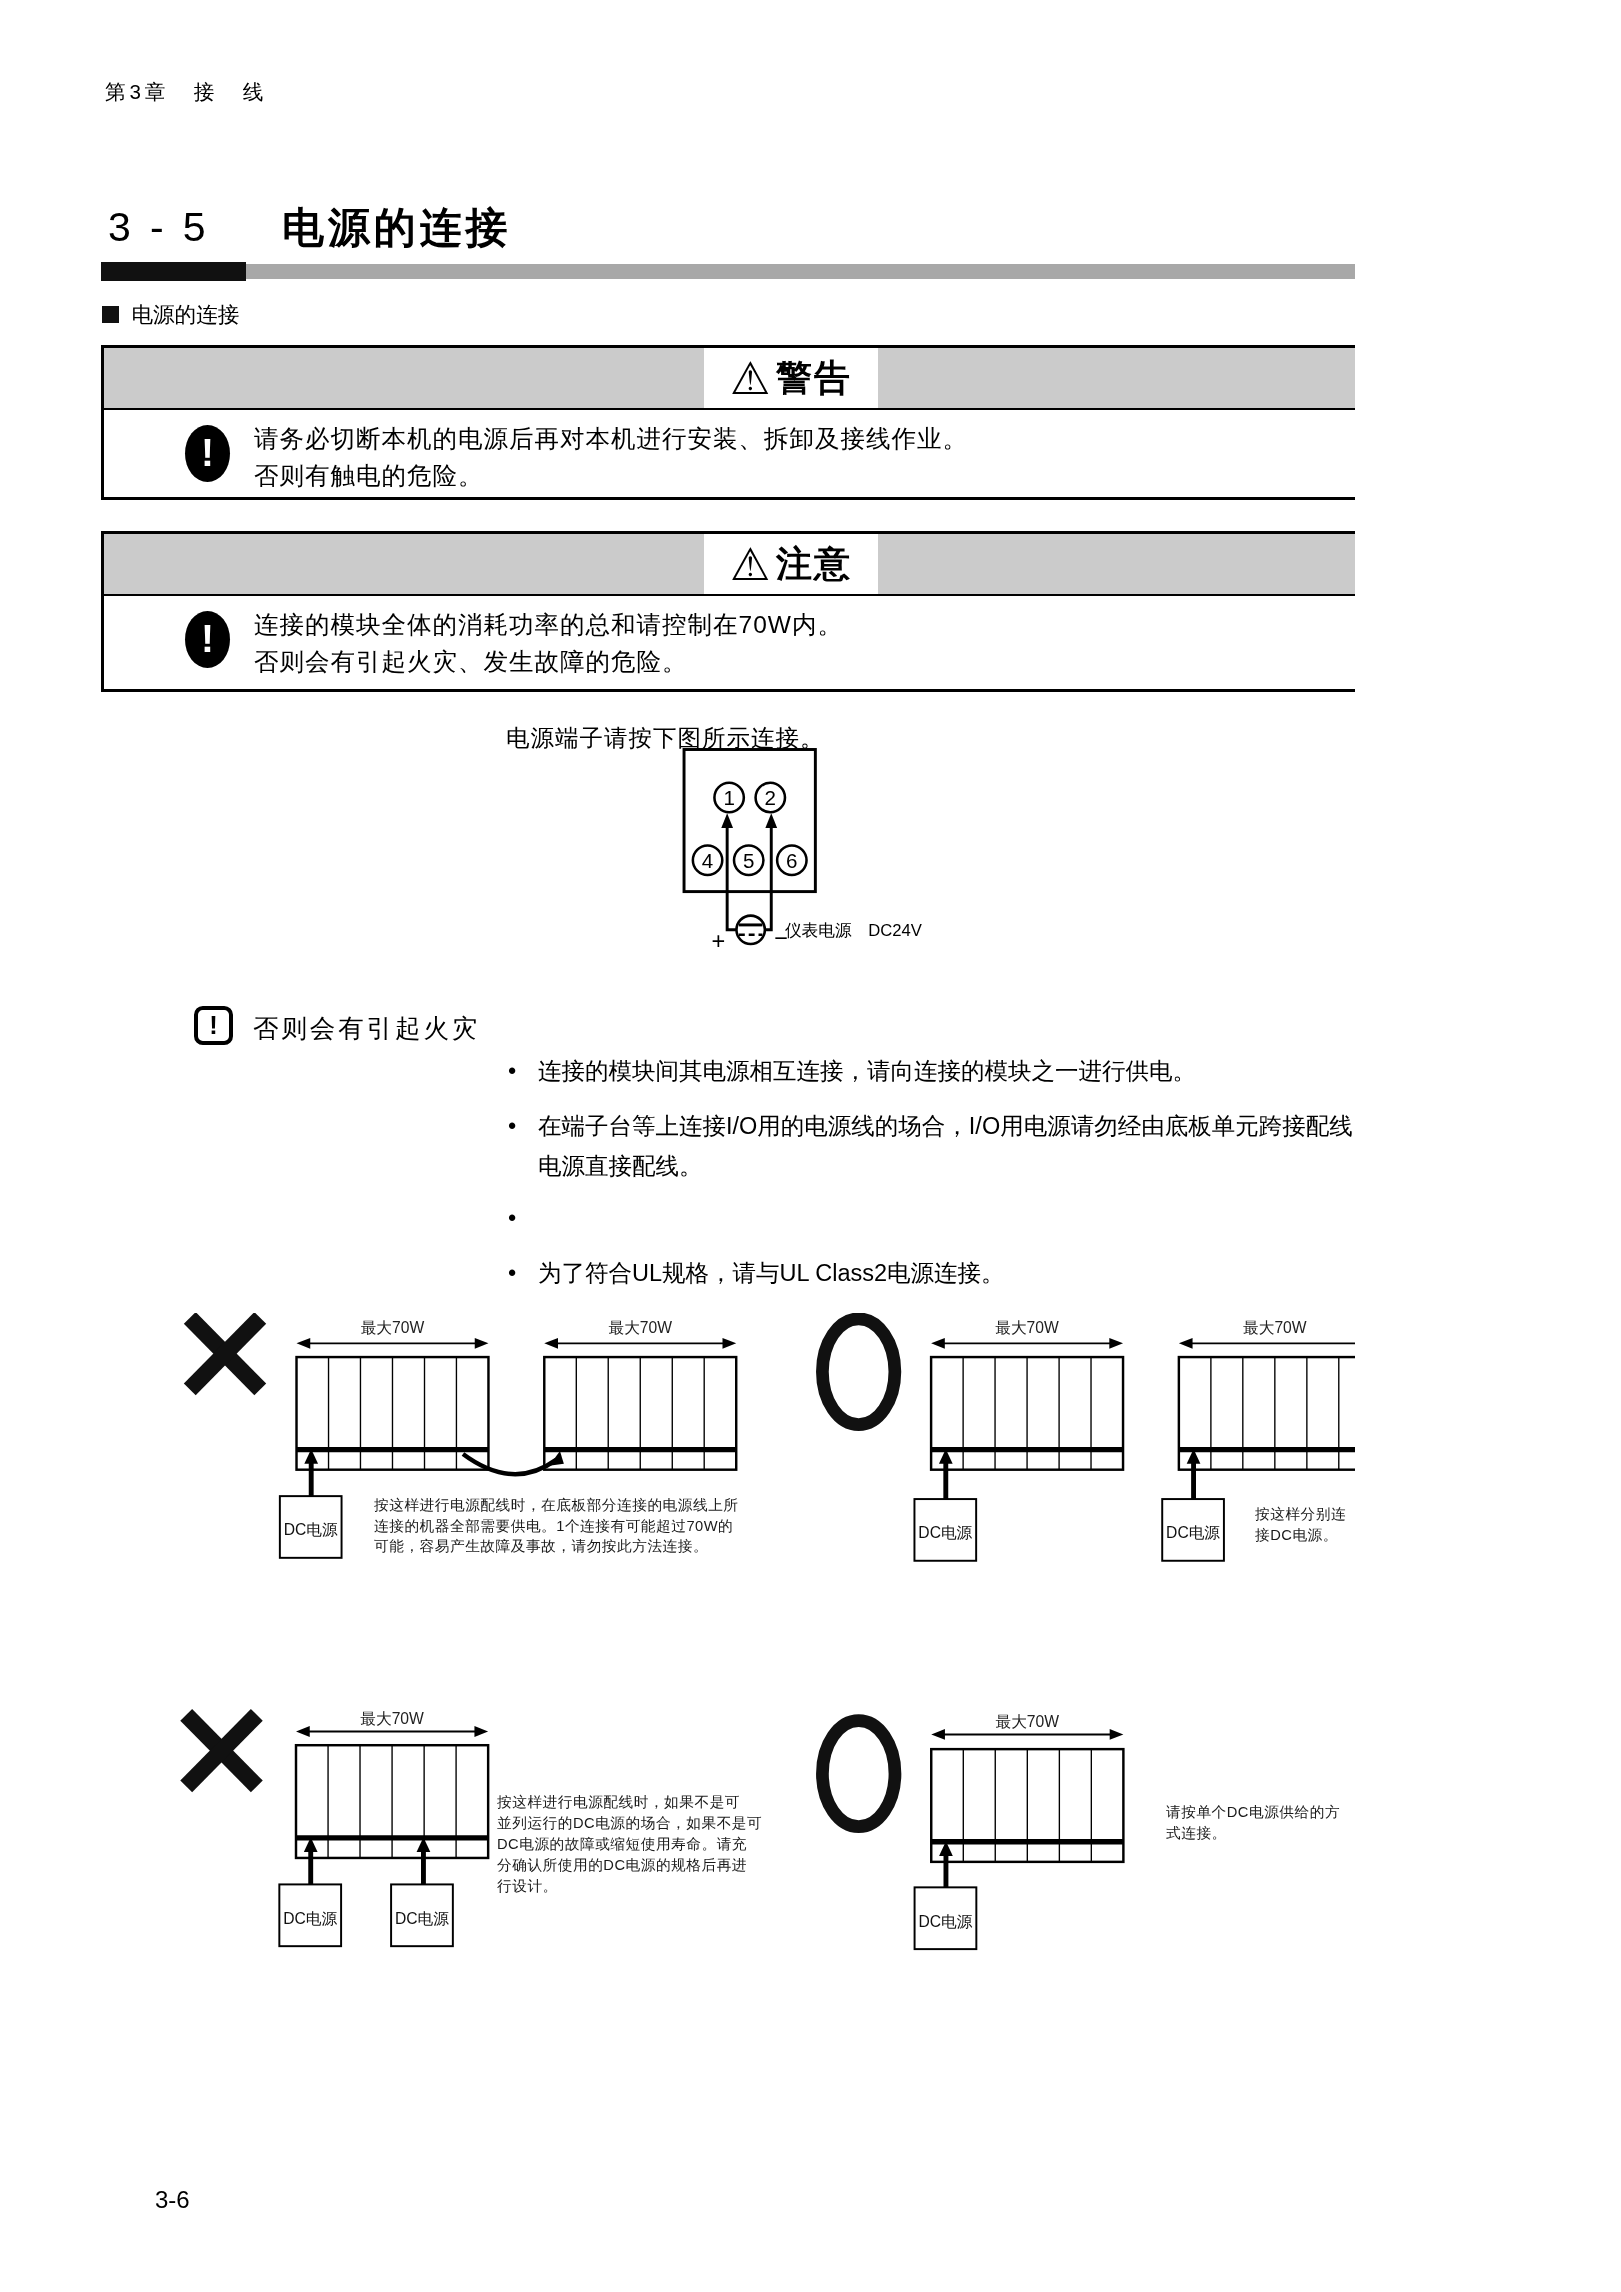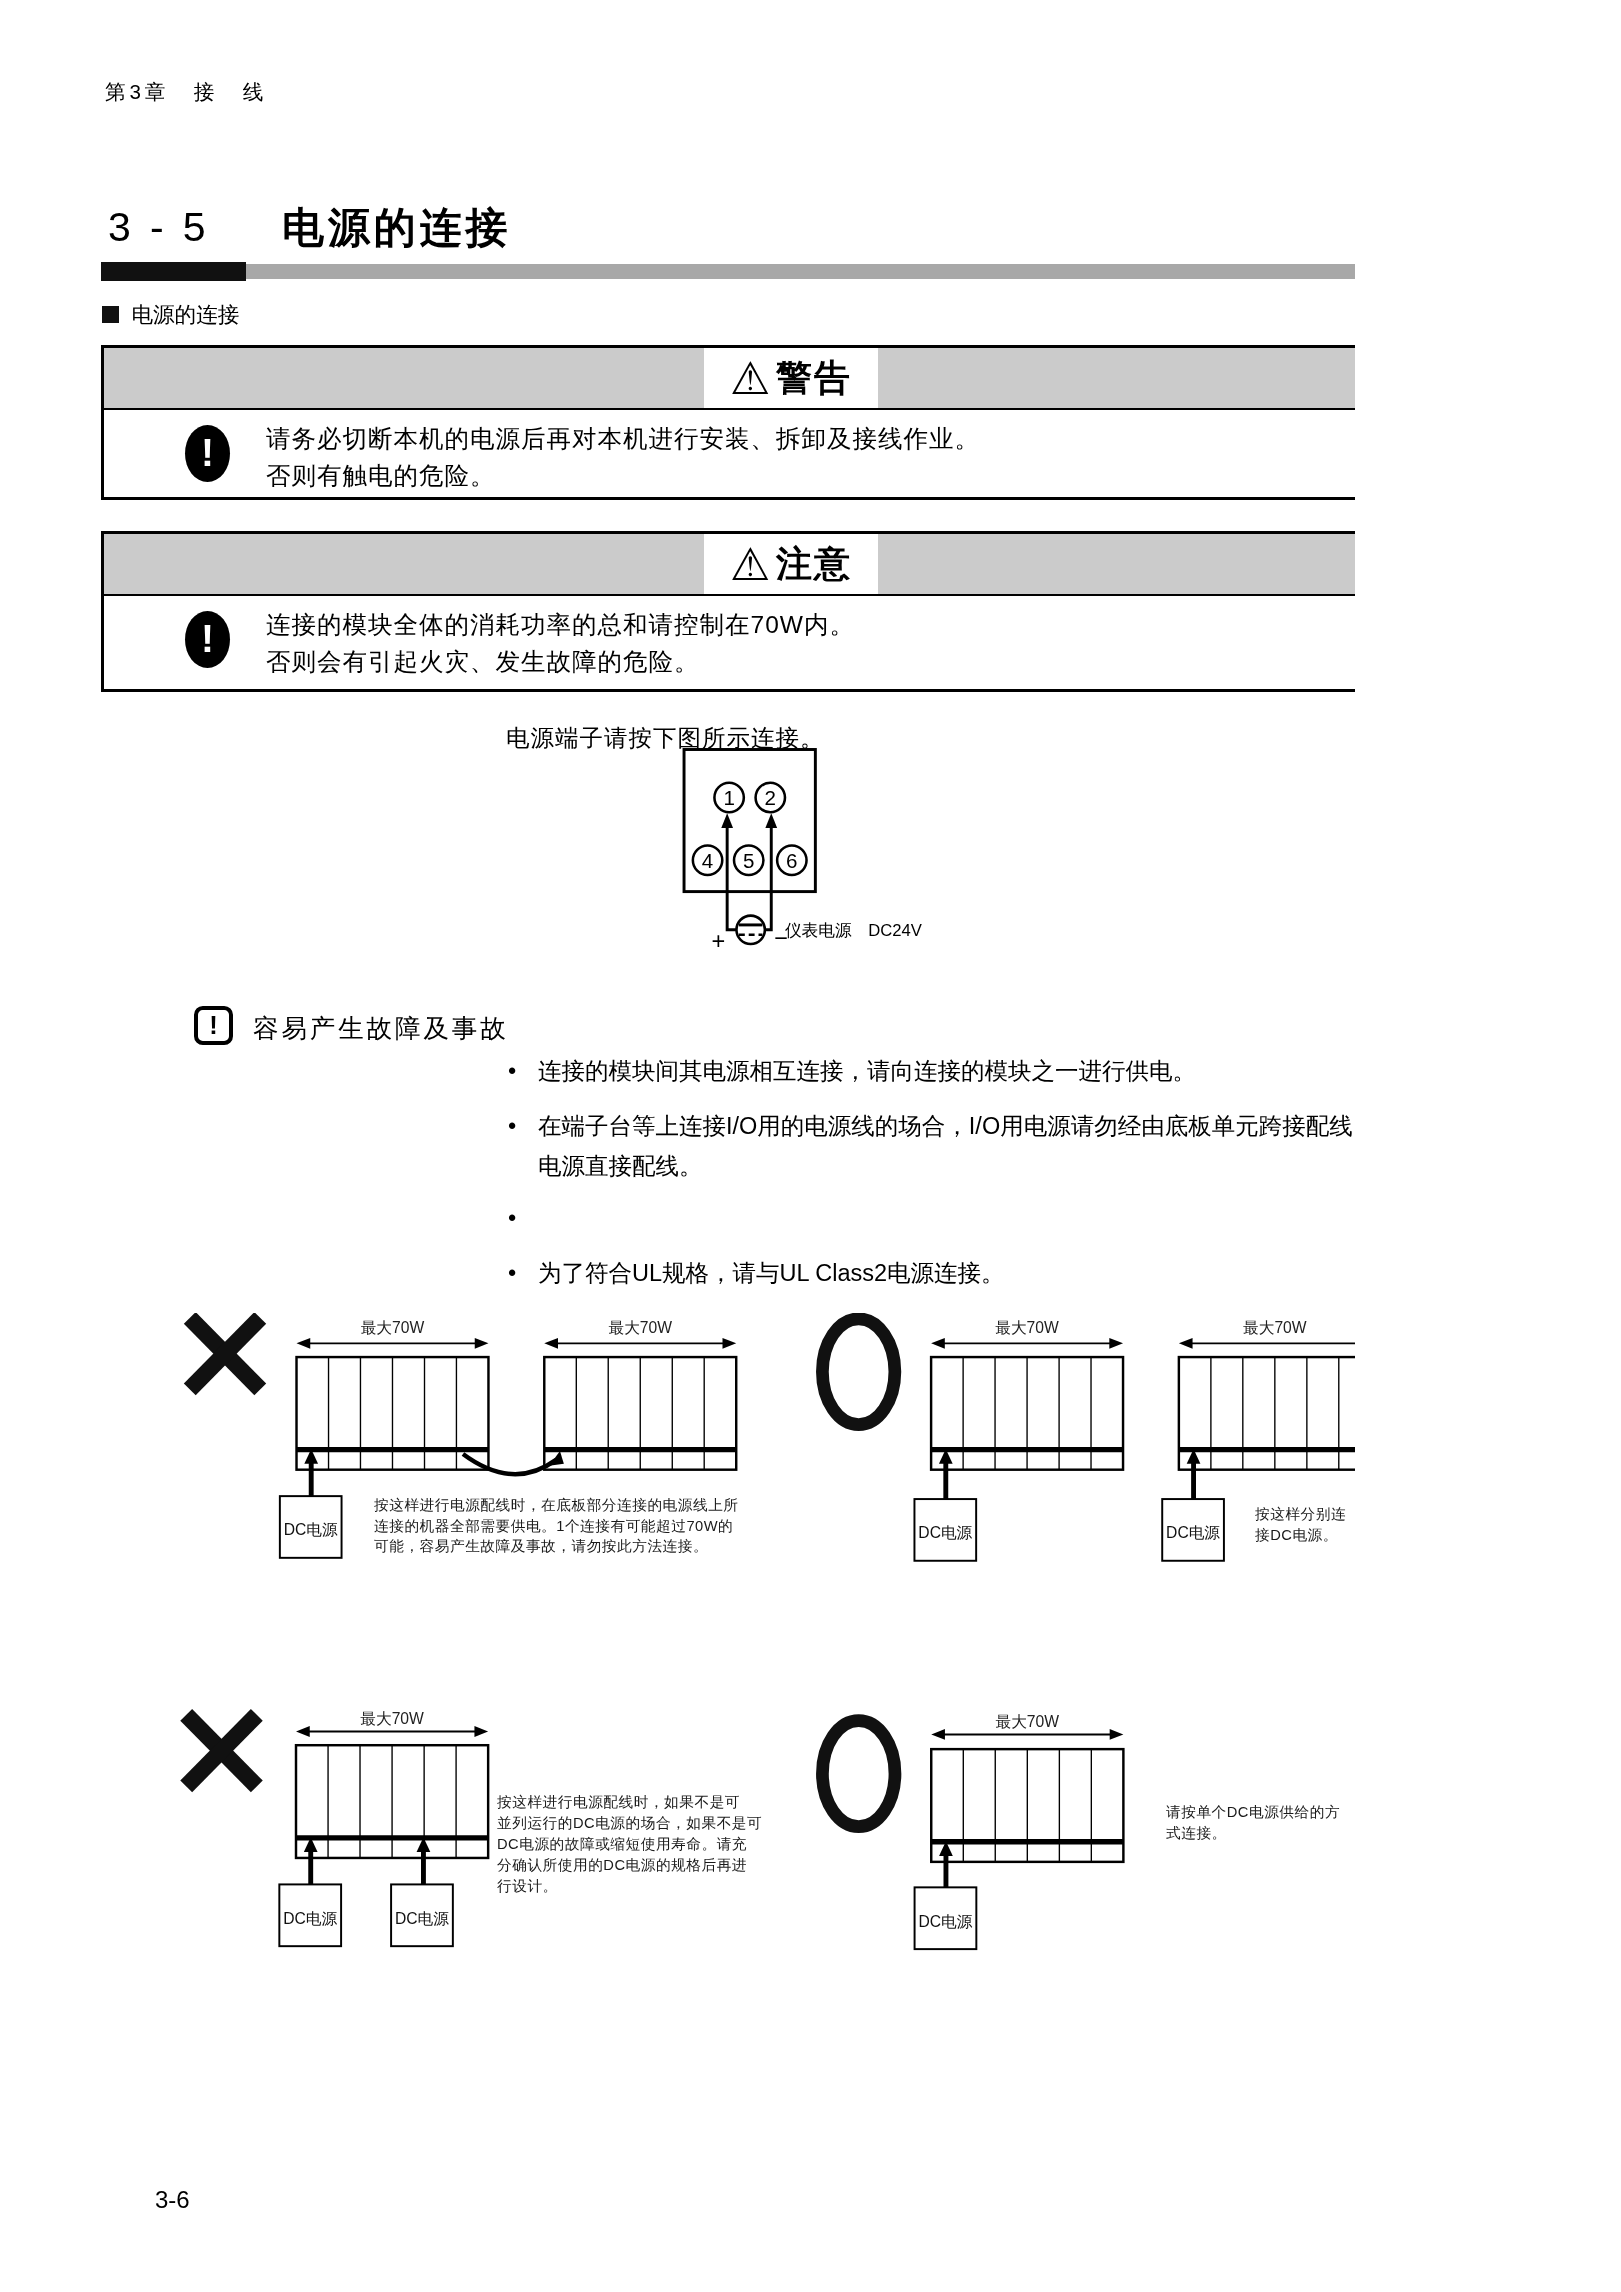--- a/index.html
+++ b/index.html
@@ -22,21 +22,21 @@
   .alert-caution{top:531px;height:155px;}
   .alert-header{height:60px;background:#cbcbcb;border-bottom:2.9px solid #000;
                 display:flex;justify-content:center;}
   .alert-label{background:#fff;height:100%;padding:0 25.5px;margin-left:57px;
                display:flex;align-items:center;font-size:36px;font-weight:bold;letter-spacing:2px;}
   .warn-tri{font-size:45px;font-weight:normal;line-height:1;margin-right:3.9px;}
   .alert-body{display:flex;align-items:flex-start;padding:9.8px 19.6px 0 81px;}
   .mandatory-icon{width:45px;height:57px;background:#000;color:#fff;border-radius:50%;
                   font-size:39px;font-weight:bold;display:flex;align-items:center;
                   justify-content:center;flex:0 0 auto;margin-top:4.9px;}
-  .alert-text{margin-left:36px;font-size:24.5px;line-height:37px;letter-spacing:1px;}
+  .alert-text{margin-left:24px;font-size:24.5px;line-height:37px;letter-spacing:1px;}
 
   .intro-text{left:506px;top:710px;font-size:23.5px;letter-spacing:1px;margin-top:12px;}
 
   .notes-icon{left:194px;top:1006px;width:31px;height:31px;border:4.9px solid #000;border-radius:8.8px;
               display:flex;align-items:center;justify-content:center;font-size:25.5px;font-weight:bold;}
   .notes-title{left:253px;top:1011px;font-size:25.5px;letter-spacing:2.9px;}
 
   .bullet-row{left:508px;width:946px;font-size:23.5px;line-height:40px;display:flex;}
   .bullet-dot{width:30px;flex:0 0 auto;}
 
@@ -153,21 +153,21 @@
       <polyline points="140,209 147,209 147,102"></polyline>
     </g>
     <polygon points="102,90 96,105 108,105" fill="#000"></polygon>
     <polygon points="147,90 141,105 153,105" fill="#000"></polygon>
     <text x="93" y="229" text-anchor="middle" class="sign">+</text>
     <text x="157" y="225" text-anchor="middle" class="sign">−</text>
     <text x="161" y="215" class="power-label">仪表电源　DC24V</text>
   </svg>
 
   <div class="abs notes-icon">!</div>
-  <div class="abs notes-title">容易产生故障及事故</div>
+  <div class="abs notes-title">否则会有引起火灾</div>
 
   <div class="abs bullet-row" style="top:1051px">
     <span class="bullet-dot">•</span>
     <span>连接的模块间其电源相互连接，请向连接的模块之一进行供电。</span>
   </div>
   <div class="abs bullet-row" style="top:1106px">
     <span class="bullet-dot">•</span>
     <span>在端子台等上连接I/O用的电源线的场合，I/O用电源请勿经由底板单元跨接配线，而是从电源直接配线。</span>
   </div>
   <div class="abs bullet-row" style="top:1198px">

